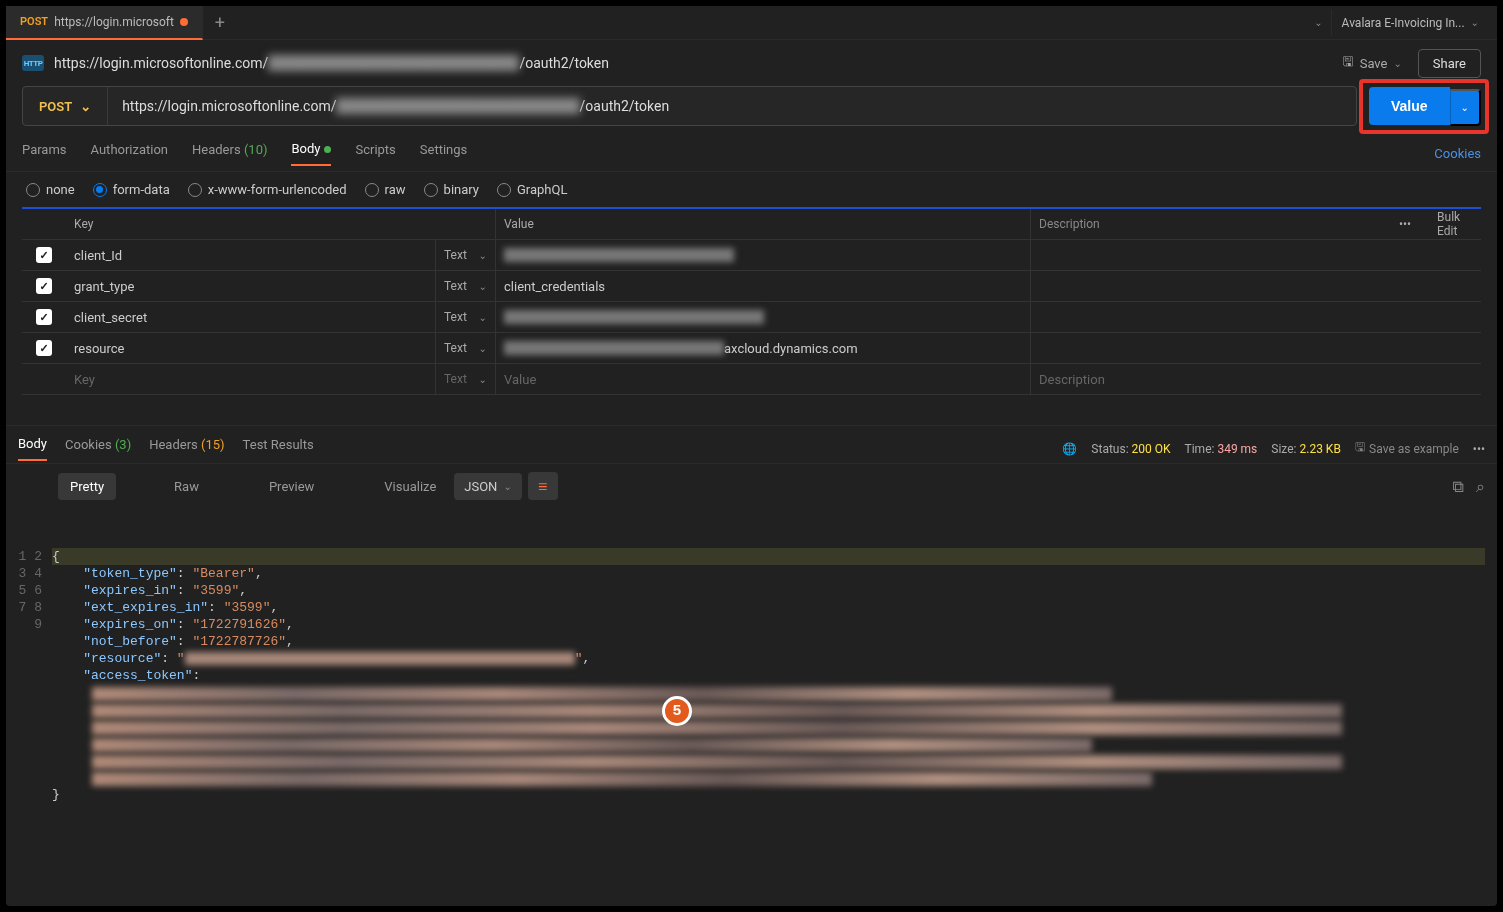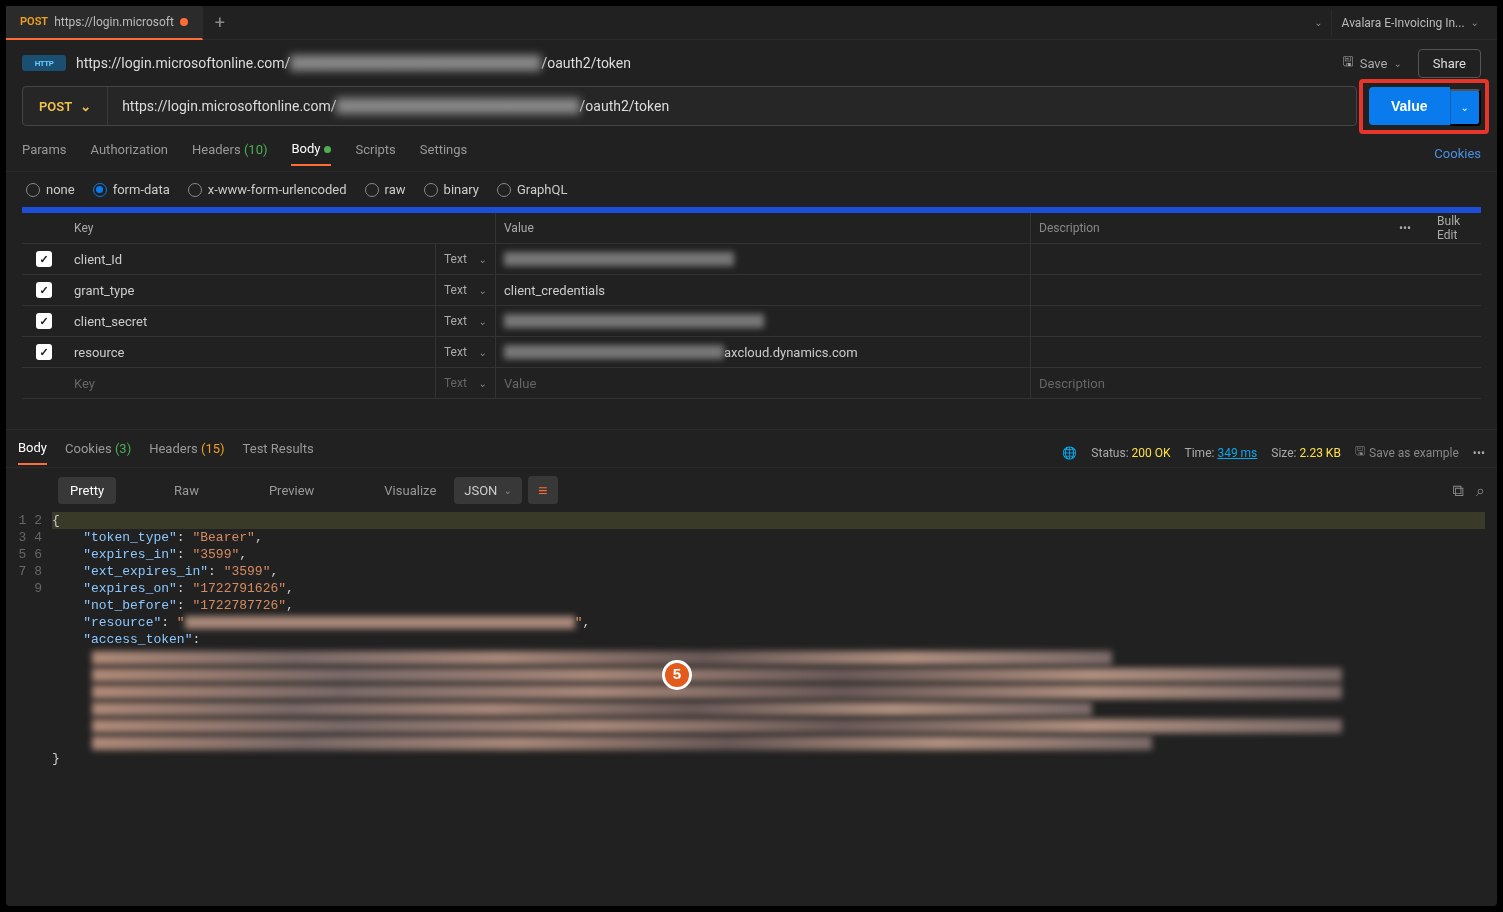--- a/index.html
+++ b/index.html
@@ -13,21 +13,21 @@
   .tab.active { background: #2b2b2b; border-bottom: 2px solid #ff6c37; }
   .tab-method { color: #f0a020; font-weight: 600; font-size: 11px; }
   .tab-dot { width: 8px; height: 8px; border-radius: 50%; background: #ff6c37; }
   .tab-plus { width: 34px; display: flex; align-items: center; justify-content: center; color: #888; font-size: 18px; }
   .tab-right { margin-left: auto; display: flex; align-items: center; gap: 8px; padding-right: 8px; }
   .workspace-sel { display: flex; align-items: center; gap: 6px; font-size: 12px; color: #bbb; padding: 6px 10px; border-left: 1px solid #2b2b2b; }
   .chev { font-size: 10px; color: #888; }
 
   
   .reqtitle { display: flex; align-items: center; height: 46px; padding: 0 16px; gap: 10px; }
-  .http-icon { width: 44px; height: 16px; background: #1b4f72; color: #6cf; font-size: 8px; font-weight: 700; display: flex; align-items: center; justify-content: center; border-radius: 3px; letter-spacing: -0.5px; }
+  .http-icon { width: 22px; height: 16px; background: #1b4f72; color: #6cf; font-size: 8px; font-weight: 700; display: flex; align-items: center; justify-content: center; border-radius: 3px; letter-spacing: -0.5px; }
   .req-url-text { font-size: 14px; color: #ddd; }
   .req-url-text .blur { filter: blur(4px); background: #888; color: #888; padding: 0 4px; }
   .title-right { margin-left: auto; display: flex; align-items: center; gap: 6px; }
   .save-btn { display: flex; align-items: center; gap: 6px; color: #aaa; font-size: 13px; padding: 6px 10px; }
   .share-btn { border: 1px solid #555; border-radius: 4px; padding: 6px 14px; font-size: 13px; color: #ddd; }
 
   
   .urlbar-row { display: flex; align-items: center; padding: 0 16px 10px 16px; gap: 12px; }
   .urlbox { flex: 1; display: flex; align-items: center; border: 1px solid #444; border-radius: 4px; background: #262626; height: 40px; }
   .method-sel { display: flex; align-items: center; gap: 8px; padding: 0 16px; border-right: 1px solid #3a3a3a; height: 100%; }
@@ -48,21 +48,21 @@
   .cookies-link { margin-left: auto; color: #4a90e2; font-size: 13px; }
 
   
   .body-radios { display: flex; align-items: center; gap: 18px; padding: 10px 20px; font-size: 13px; color: #ccc; }
   .radio { display: flex; align-items: center; gap: 6px; }
   .radio .r { width: 14px; height: 14px; border-radius: 50%; border: 1.5px solid #888; display: inline-block; position: relative; }
   .radio.sel .r { border-color: #097bed; }
   .radio.sel .r::after { content: ""; position: absolute; inset: 2.5px; border-radius: 50%; background: #097bed; }
 
   
-  .ptable { border-top: 6px solid #1d4ed8; margin: 0 16px; font-size: 13px; }
+  .ptable { border-top: 2px solid #1d4ed8; margin: 0 16px; font-size: 13px; }
   .prow { display: flex; align-items: center; border-bottom: 1px solid #333; height: 31px; }
   .prow.header { color: #aaa; font-size: 12px; }
   .pc-check { width: 44px; display: flex; justify-content: center; }
   .pc-key { flex: 0 0 370px; border-right: 1px solid #333; padding: 0 8px; display: flex; align-items: center; height: 100%; }
   .pc-type { flex: 0 0 60px; border-right: 1px solid #333; padding: 0 8px; display: flex; align-items: center; justify-content: space-between; height: 100%; color: #aaa; font-size: 12px; gap: 4px; }
   .pc-val { flex: 1; border-right: 1px solid #333; padding: 0 8px; display: flex; align-items: center; height: 100%; }
   .pc-desc { flex: 0 0 360px; padding: 0 8px; display: flex; align-items: center; height: 100%; color: #888; }
   .pc-bulk { flex: 0 0 90px; padding: 0 8px; display: flex; align-items: center; justify-content: flex-end; gap: 10px; color: #aaa; font-size: 12px; }
   .checkbox { width: 16px; height: 16px; border-radius: 3px; background: #fff; display: flex; align-items: center; justify-content: center; color: #222; font-size: 11px; font-weight: bold; }
   .blurbox { height: 14px; background: #777; filter: blur(3px); display: inline-block; }
@@ -70,32 +70,32 @@
 
   
   .resp { margin-top: 30px; border-top: 1px solid #2b2b2b; display: flex; flex-direction: column; flex: 1; }
   .resp-tabs { display: flex; align-items: center; padding: 8px 12px 0 12px; gap: 18px; font-size: 13px; border-bottom: 1px solid #2b2b2b; height: 38px; }
   .resp-tab { color: #999; padding-bottom: 8px; }
   .resp-tab.active { color: #fff; border-bottom: 2px solid #ff6c37; }
   .resp-tab .count { color: #4caf50; }
   .resp-tab .count2 { color: #f0a020; }
   .resp-right { margin-left: auto; display: flex; align-items: center; gap: 14px; font-size: 12px; color: #aaa; }
   .resp-right .green { color: #fde047; }
-  .resp-right .orange { color: #0ea5e9; text-decoration: underline; }
+  .resp-right .orange { color: #fca5a5; }
   .save-ex { color: #888; display: flex; align-items: center; gap: 4px; }
 
   .resp-toolbar { display: flex; align-items: center; padding: 8px 12px; gap: 6px; }
   .view-btn { padding: 6px 12px; font-size: 13px; color: #999; border-radius: 4px; margin-left: 40px; }
   .view-btn.active { background: #383838; color: #fff; }
   .json-sel { background: #383838; color: #ccc; padding: 6px 10px; border-radius: 4px; font-size: 13px; display: flex; align-items: center; gap: 6px; }
   .wrap-btn { background: #383838; width: 30px; height: 28px; border-radius: 4px; display: flex; align-items: center; justify-content: center; color: #ff6c37; }
   .resp-tb-right { margin-left: auto; display: flex; gap: 12px; color: #888; }
 
   
-  .code { font-family: "SFMono-Regular", Consolas, "Liberation Mono", Menlo, monospace; font-size: 13px; line-height: 17px; display: flex; padding: 0 12px; }
+  .code { font-family: "SFMono-Regular", Consolas, "Liberation Mono", Menlo, monospace; font-size: 13px; line-height: 17px; display: flex; padding: 0 12px; margin-top: 40px; }
   .gutter { width: 34px; text-align: right; color: #666; padding-right: 10px; user-select: none; }
   .codelines { flex: 1; position: relative; }
   .hl-line { position: absolute; left: 0; right: 0; top: 0; height: 17px; background: #3a3a28; }
   .cline { color: #ddd; white-space: pre; position: relative; }
   .key { color: #8cc8ff; }
   .str { color: #d88b60; }
   .punc { color: #ccc; }
   .code-blur { display: inline-block; height: 13px; background: #a8887a; filter: blur(3px); vertical-align: middle; }
   .token-blur-lines { margin-left: 40px; }
   .token-blur-line { height: 14px; margin-top: 3px; background: linear-gradient(90deg, #b08a78 0%, #7a6a68 20%, #a8887a 40%, #6a5a58 60%, #b09080 80%, #7a6a68 100%); filter: blur(3px); }

